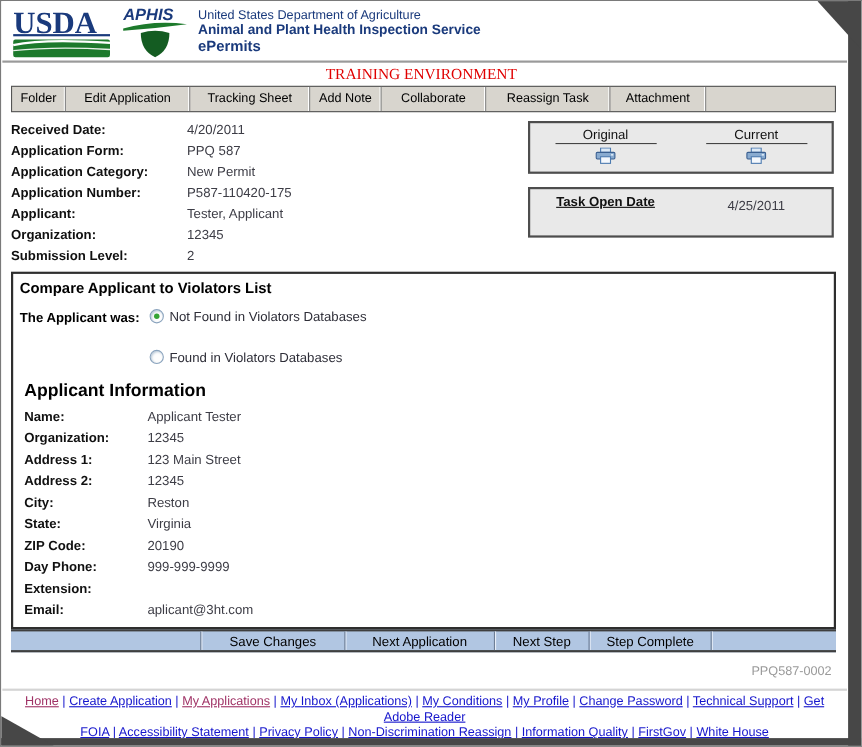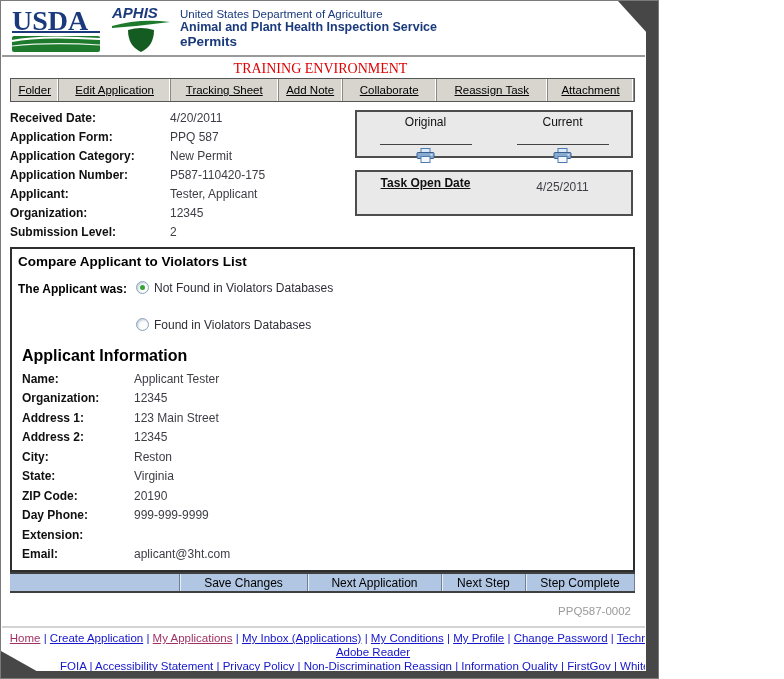--- a/index.html
+++ b/index.html
@@ -1,17 +1,17 @@
 <!DOCTYPE html>
 <html><head>
 <meta charset="utf-8">
 <style>
   * { margin:0; padding:0; box-sizing:border-box; }
   body { background:#fff; font-family:"Liberation Sans", sans-serif; }
-  .page { position:relative; width:659px; height:679px; background:#fff;
+  .page { position:relative; width:784px; height:679px; background:#fff;
           border:1px solid #7a7a7a; overflow:hidden; }
   .inner { position:absolute; left:1px; top:0; right:13px; bottom:7px;
            background:#fff; overflow:hidden; }
 
   
   .edge-right  { position:absolute; top:0; right:0; width:12px; height:100%;
                  background:#474747; z-index:9; }
   .edge-bottom { position:absolute; left:0; bottom:0; width:100%; height:7px;
                  background:#474747; z-index:9; }
   .corner-tr { position:absolute; top:0; right:0; width:40px; height:44px;
@@ -30,38 +30,38 @@
   .dept .l3 { font-size:13.5px; font-weight:bold; }
 
   .env-row { text-align:center; padding:2px 6px 0 0; height:18px; }
   .env-row span { font-family:"Liberation Serif", serif; font-size:14px; color:#e00000; }
   .nav-row { text-align:right; padding:2px 8px 0 0; height:20px; font-size:12px; }
   .nav-row a { color:#1515cc; text-decoration:none; cursor:pointer; }
   .nav-row .pipe { color:#1515cc; }
 
   
   .tabbar { display:flex; margin:3px 10px 0 8px; height:24px;
-            border:1px solid #555; background:#d8d5ce;text-decoration:underline; }
+            border:1px solid #555; background:#d8d5ce; }
   .tab { display:flex; align-items:center; justify-content:center;
          font-size:11.5px; color:#000; border-right:1px solid #8a8a8a;
          box-shadow:inset -1px 0 0 #fff; cursor:pointer; }
   .tab-filler { flex:1; border-right:none; box-shadow:none; }
 
   
   .main { position:relative; margin:6px 10px 0 8px; min-height:136px; }
   .frow { display:flex; height:19px; align-items:center; }
   .frow .lab { width:160px; font-weight:bold; font-size:12px; color:#101010; }
   .frow .val { font-size:12px; color:#3d3d46; }
 
   .print-box { position:absolute; top:2px; right:2px; width:278px; height:48px;
                background:#e9e9e9; border:2px solid #4d4d4d;
                display:flex; justify-content:space-around; padding-top:3px; }
   .pcol { display:flex; flex-direction:column; align-items:center; width:110px; }
   .pcol .phead { font-size:12px; color:#111; width:92px; text-align:center;
-                 border-bottom:1px solid #444; padding-bottom:15px; margin-bottom:3px; }
+                 border-bottom:1px solid #444; padding-bottom:1px; margin-bottom:3px; }
   .task-box { position:absolute; top:62px; right:2px; width:278px; height:46px;
               background:#e9e9e9; border:2px solid #4d4d4d;
               display:grid; grid-template-columns:1fr 1fr; padding-top:4px; }
   .task-box .thead { font-size:12px; font-weight:bold; text-decoration:underline;
                      text-align:center; color:#111; }
   .task-box .tval { font-size:12px; color:#3d3d46; text-align:center; padding-top:4px; }
 
   
   .compare { margin:3px 10px 0 8px; border:2px solid #2e2e2e; background:#fff;
              padding:5px 8px 6px 6px; min-height:303px; }

